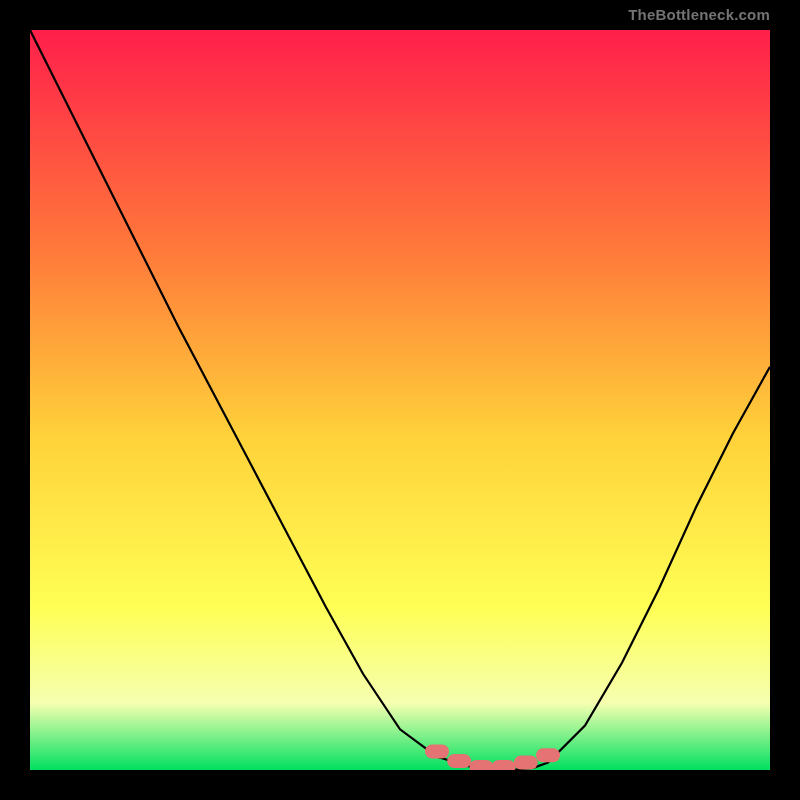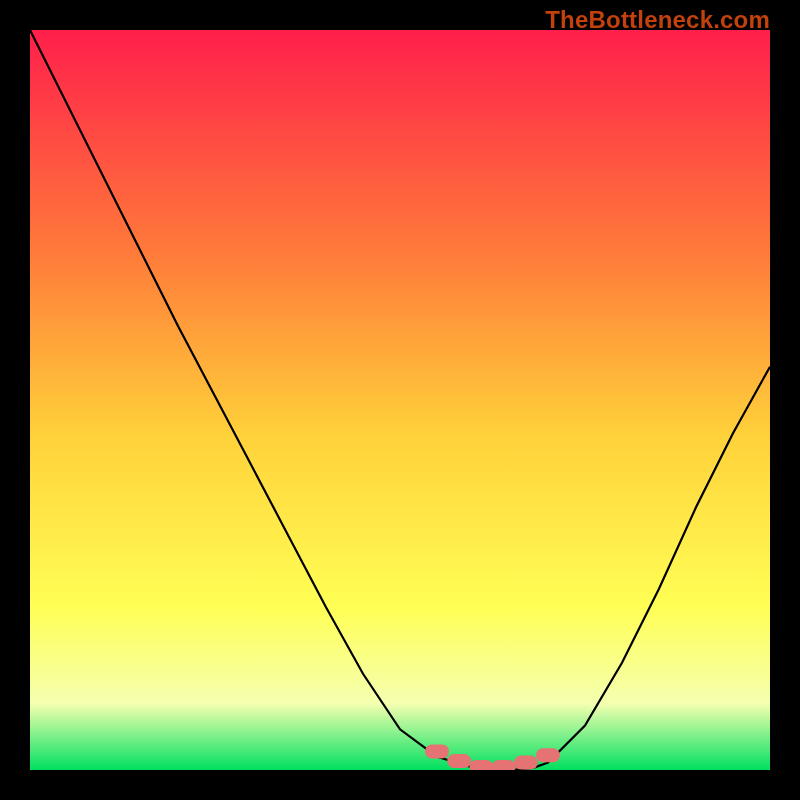--- a/index.html
+++ b/index.html
@@ -23,22 +23,22 @@
     position: absolute;
     left: 0;
     top: 0;
     width: 740px;
     height: 740px;
   }
   .watermark {
     position: absolute;
     top: 6px;
     right: 30px;
-    color: #c2410c;
-    font-size: 24px;
+    color: #737373;
+    font-size: 15px;
     font-weight: 600;
     letter-spacing: 0.2px;
   }
   svg { display: block; }
 </style>
 </head>
 <body>
 
 <div class="watermark">TheBottleneck.com</div>
 

